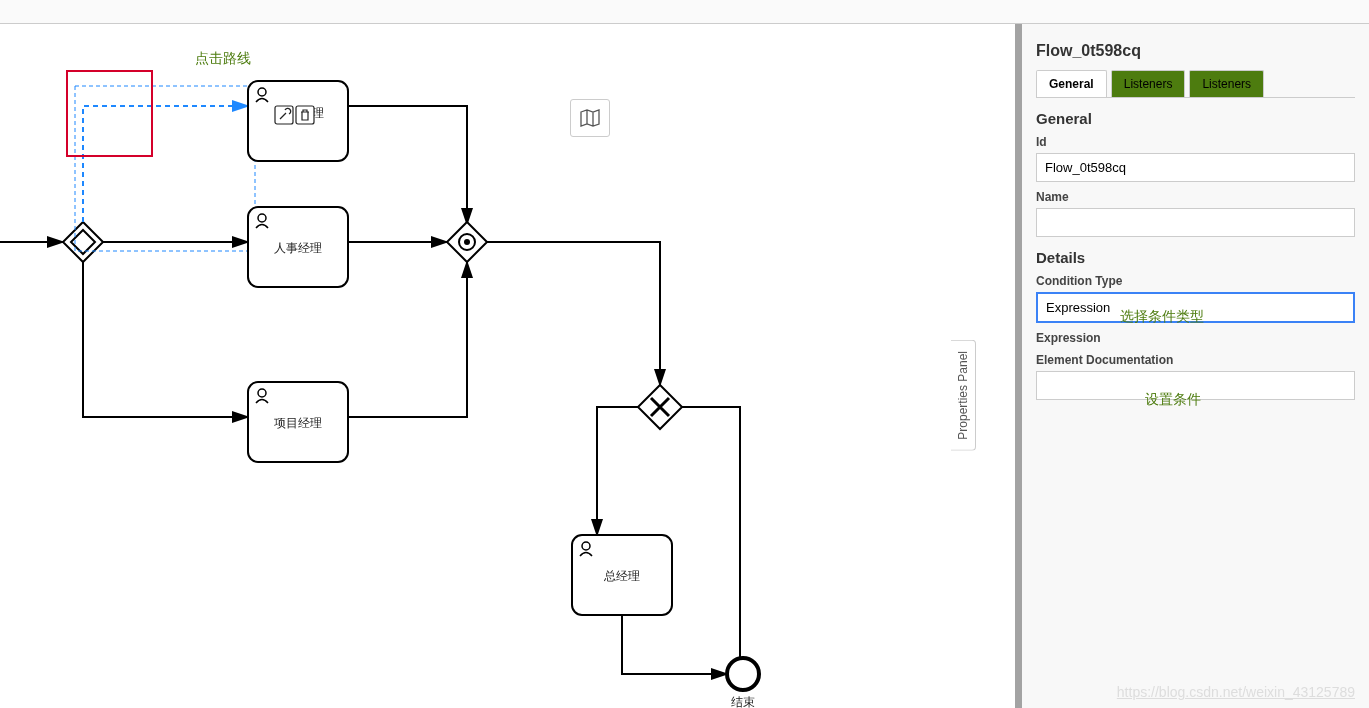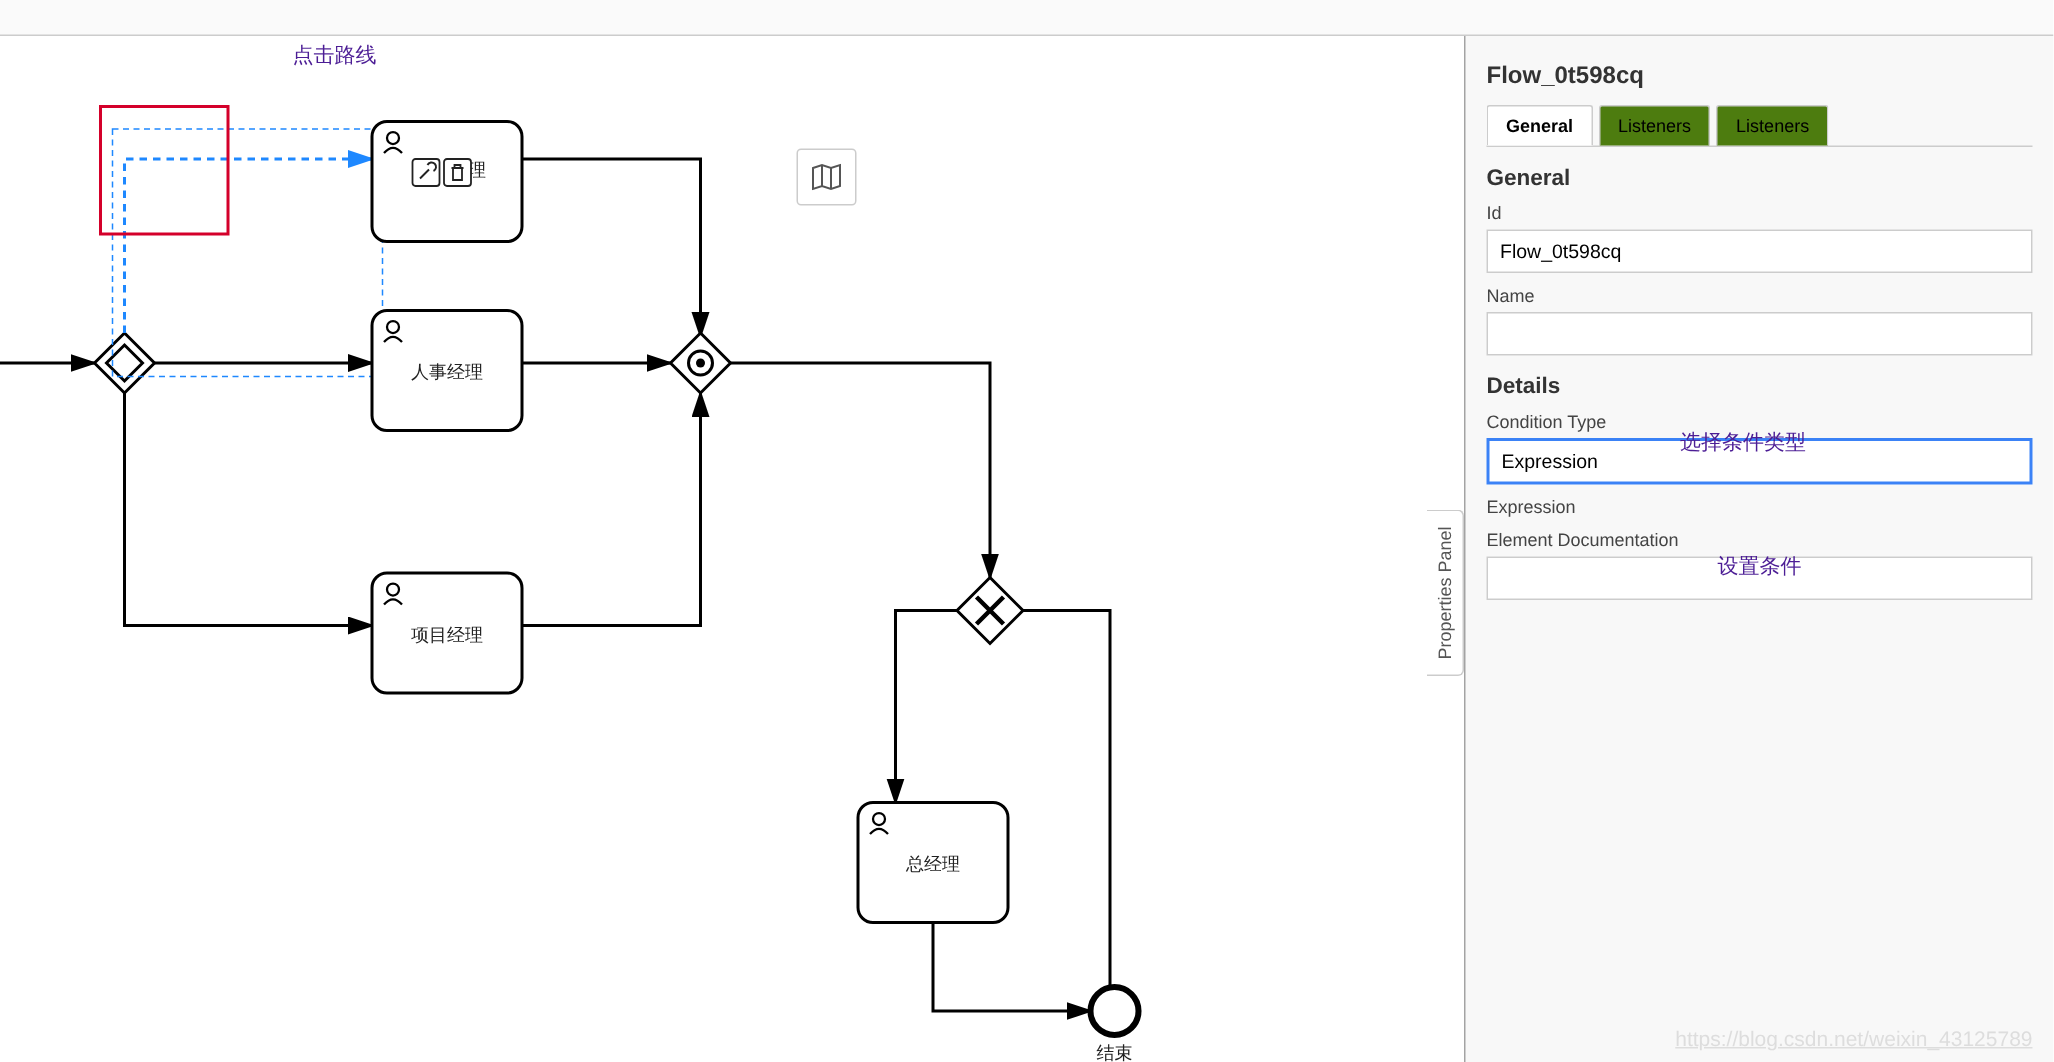--- a/index.html
+++ b/index.html
@@ -1,32 +1,32 @@
 <!DOCTYPE html>
 <html><head>
 <meta charset="utf-8">
 <style>
 * { box-sizing: border-box; margin: 0; padding: 0; }
 body { font-family: Arial, sans-serif; width: 1369px; height: 708px; overflow: hidden; position: relative; background: #fff; }
 .top-bar { height: 24px; border-bottom: 1px solid #ccc; background: #fafafa; }
 .main { display: flex; height: 684px; }
 .canvas { flex: 1; position: relative; background: #fff; }
 .side-tab { position: absolute; right: 393px; top: 340px; background: #fff; border: 1px solid #ccc; border-right: none; padding: 10px 5px; writing-mode: vertical-rl; transform: rotate(180deg); font-size: 12px; color: #555; cursor: pointer; border-radius: 4px 0 0 4px; }
-.panel { width: 393px; background: #f8f8f8; border-left: 1px solid #a3a3a3; padding: 10px 14px; overflow-y: auto; }
-.annotation { position: absolute; color: #4c1d95; font-size: 14px; pointer-events: none; }
+.panel { width: 354px; background: #f8f8f8; border-left: 7px solid #a3a3a3; padding: 10px 14px; overflow-y: auto; }
+.annotation { position: absolute; color: #4d7c0f; font-size: 14px; pointer-events: none; margin-top: 22px; }
 .annotation-title { left: 195px; top: 28px; }
 .annotation-type { left: 1120px; top: 286px; }
 .annotation-expr { left: 1145px; top: 369px; }
 .red-box { position: absolute; border: 2px solid #d4002a; }
 .panel h2 { font-size: 16px; font-weight: bold; margin: 8px 0 10px; color: #333; }
 .tabs { display: flex; gap: 4px; border-bottom: 1px solid #ccc; margin-bottom: 12px; }
 .tab { padding: 6px 12px; font-size: 12px; background: #4d7c0f; border: 1px solid #ccc; border-bottom: none; cursor: pointer; border-radius: 2px 2px 0 0; }
 .tab.active { background: #fff; font-weight: bold; }
 .group-title { font-size: 15px; font-weight: bold; color: #333; margin: 12px 0 8px; }
-.field-label { font-size: 12px; color: #444; margin: 8px 0 4px; font-weight: normal; }
+.field-label { font-size: 12px; color: #444; margin: 8px 0 4px; font-weight: bold; }
 .field-input { width: 100%; padding: 6px 8px; border: 1px solid #ccc; font-size: 13px; background: #fff; }
 .field-input.sel { border: 2px solid #3b82f6; }
 .minimap-btn { position: absolute; top: 75px; right: 405px; width: 40px; height: 38px; border: 1px solid #ccc; background: #fff; display: flex; align-items: center; justify-content: center; cursor: pointer; border-radius: 3px; }
 .watermark { color: #ddd; font-size: 14px; }
 
 
 .flow { stroke: #000; stroke-width: 2; fill: none; marker-end: url(#arrow); }
 .flow.sel { stroke: #1e88ff; stroke-dasharray: 5 4; stroke-width: 2; marker-end: url(#arrow-blue); }
 .task { fill: #fff; stroke: #000; stroke-width: 2; rx: 10; ry: 10; }
 .task-label { font-size: 12px; fill: #222; text-anchor: middle; }

